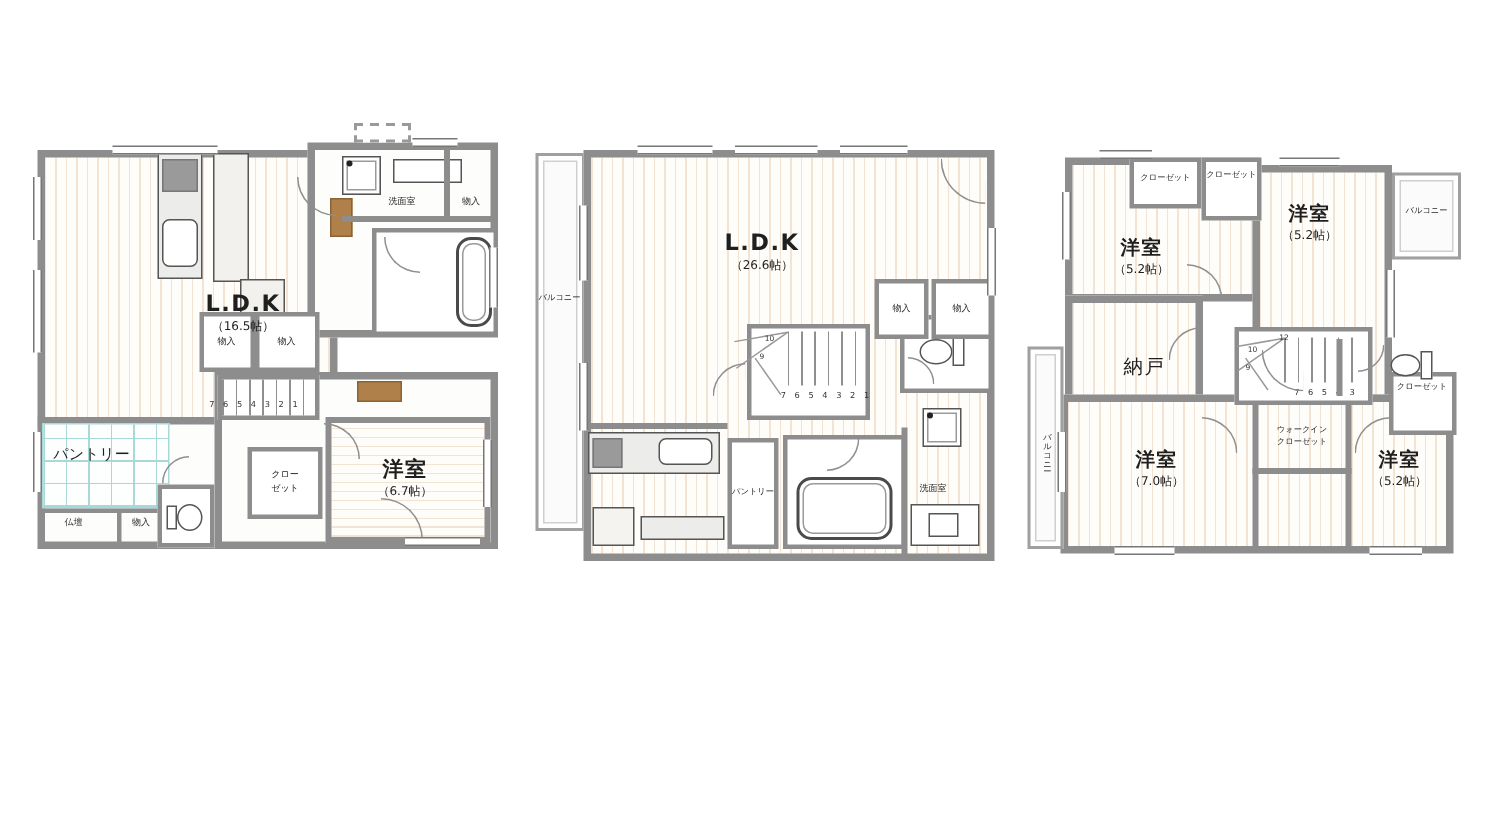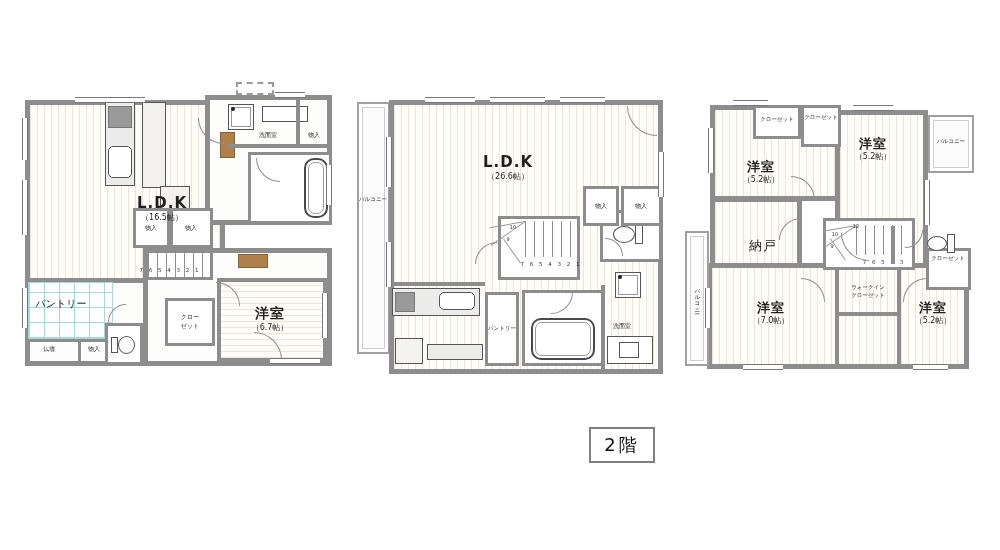--- a/index.html
+++ b/index.html
@@ -244,17 +244,14 @@
     <div class="lbl sm5 vert" style="left:14px;top:200px;">バルコニー</div>
     <div class="lbl big" style="left:88px;top:209px;">洋室</div>
     <div class="lbl sz" style="left:88px;top:223px;">（7.0帖）</div>
     <div class="lbl sm5" style="left:185px;top:190px;">ウォークイン</div>
     <div class="lbl sm5" style="left:185px;top:198px;">クローゼット</div>
     <div class="lbl big" style="left:250px;top:209px;">洋室</div>
     <div class="lbl sz" style="left:250px;top:223px;">（5.2帖）</div>
     <div class="lbl sm5" style="left:265px;top:161px;">クローゼット</div>
   </div>
 
-  <div class="floor-tag" style="left:589px;top:427px;width:66px;height:36px;">
-    <span>2階</span>
-  </div>
 
 </div>
 
 </body></html>

